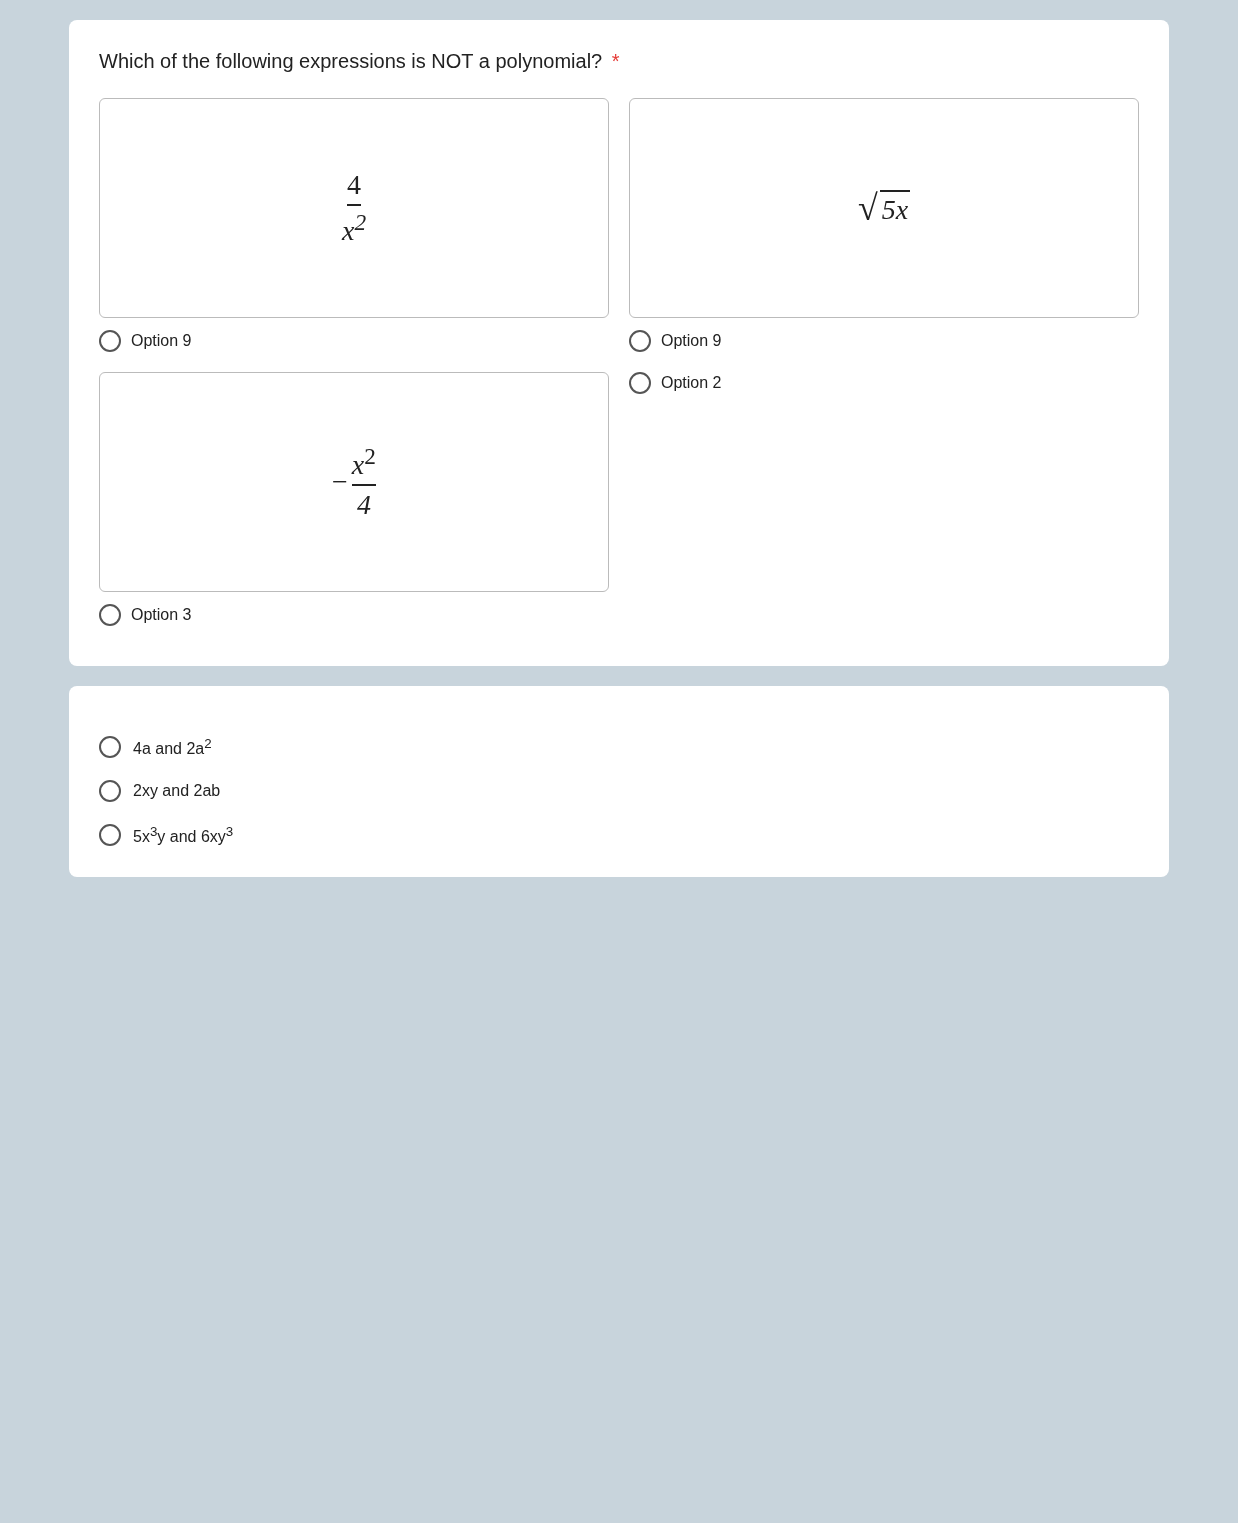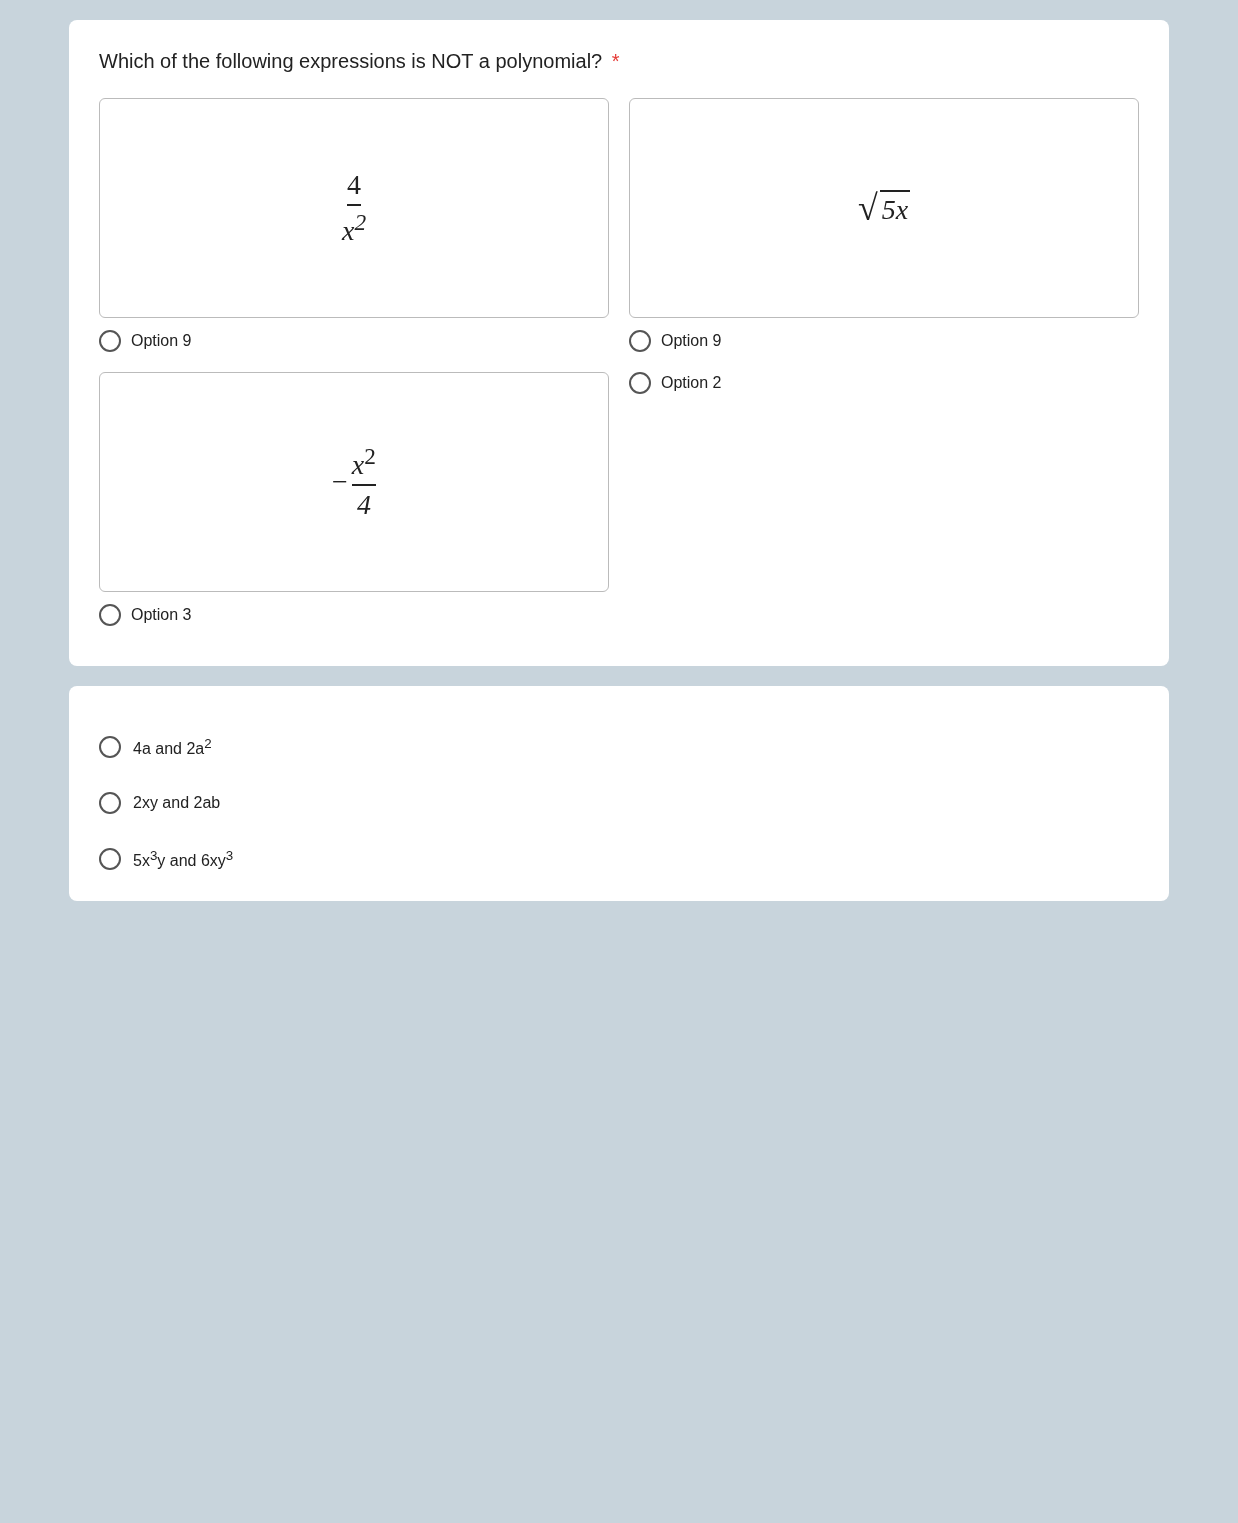--- a/index.html
+++ b/index.html
@@ -135,21 +135,21 @@
       border-radius: 50%;
       display: inline-block;
       flex-shrink: 0;
       background: #fff;
     }
 
     
     .radio-list {
       display: flex;
       flex-direction: column;
-      gap: 34px;
+      gap: 22px;
       margin-top: 20px;
     }
 
     .radio-item {
       display: flex;
       align-items: center;
       gap: 12px;
       cursor: pointer;
     }
 

